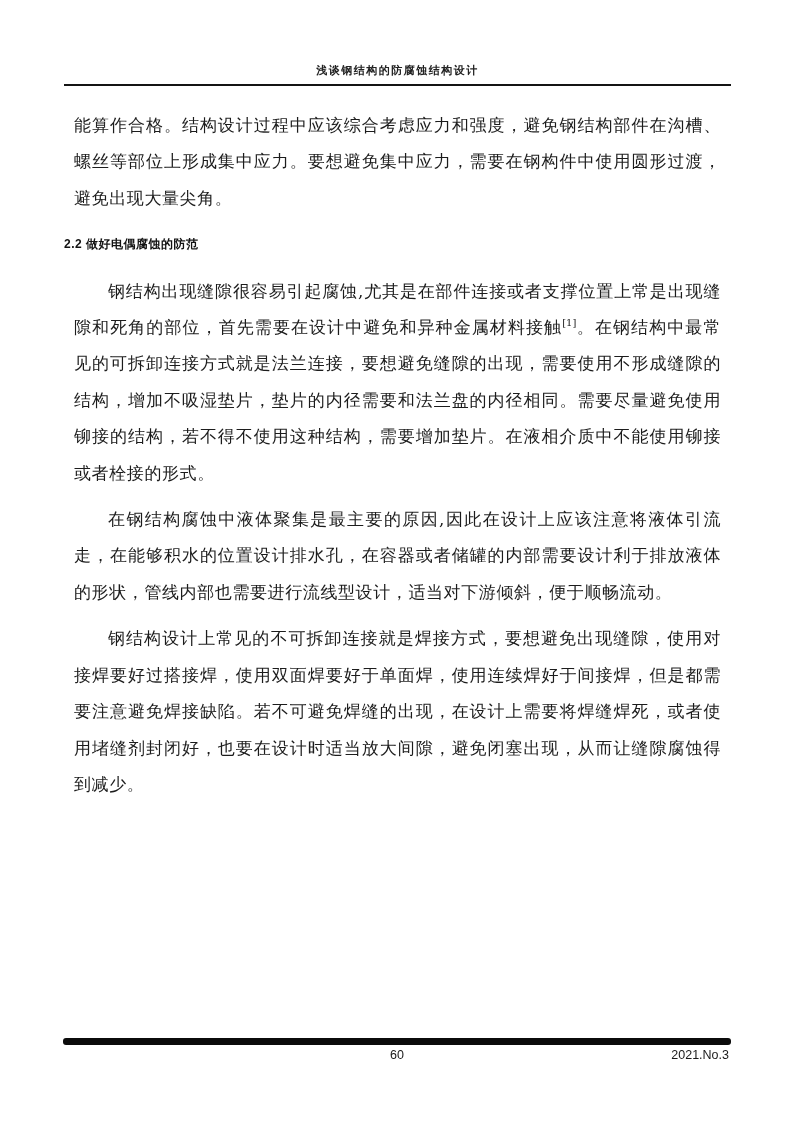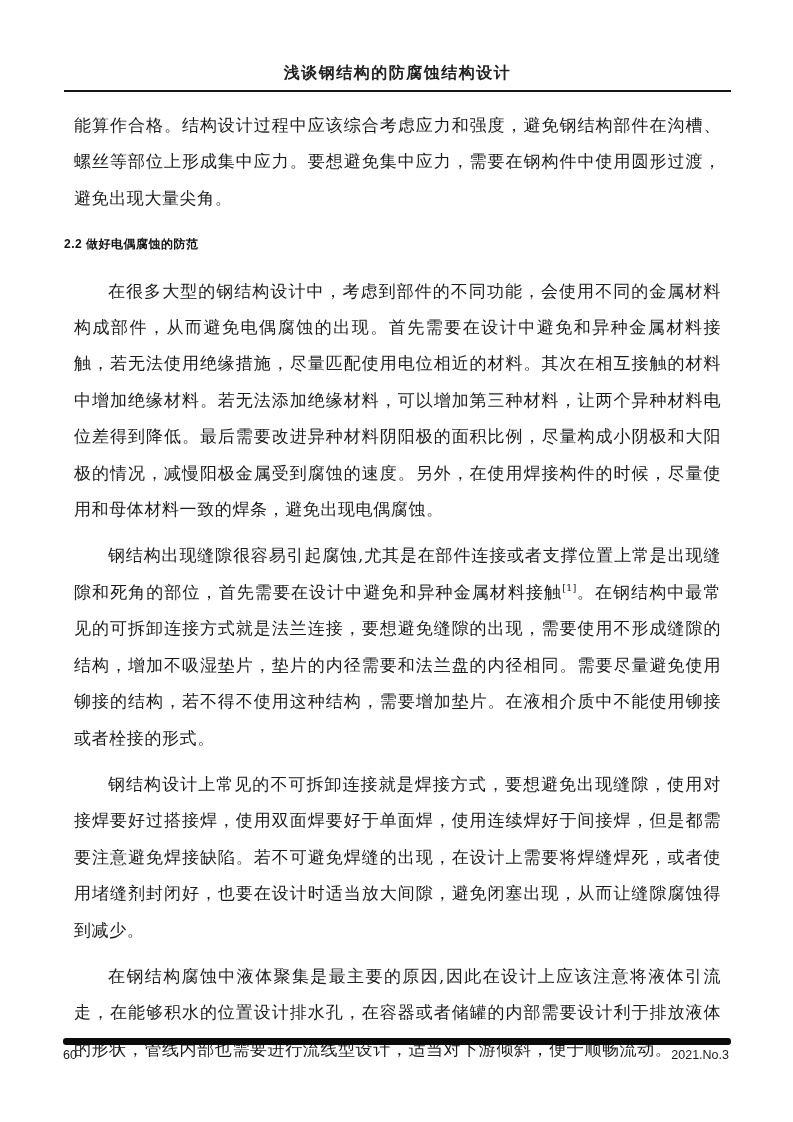--- a/index.html
+++ b/index.html
@@ -19,21 +19,21 @@
   .page-header {
     position: absolute;
     top: 63px;
     left: 64px;
     width: 667px;
     text-align: center;
     border-bottom: 2px solid #141414;
     padding-bottom: 6px;
   }
   .running-title {
-    font-size: 16px;
+    font-size: 11px;
     font-weight: bold;
     letter-spacing: 1.5px;
     color: #222222;
   }
 
   
   .page-body {
     position: absolute;
     top: 97px;
     left: 64px;
@@ -82,21 +82,21 @@
     position: relative;
     margin-top: 3px;
     height: 18px;
     font-family: "Liberation Sans", "DejaVu Sans", sans-serif;
     font-size: 12.5px;
     color: #1a1a1a;
   }
   .page-num {
     position: absolute;
     left: 0; right: 0;
-    text-align: left;
+    text-align: center;
   }
   .issue {
     position: absolute;
     right: 2px;
     top: 0;
   }
 </style>
 </head>
 <body>
 
@@ -105,28 +105,27 @@
   <header class="page-header">
     <div class="running-title">浅谈钢结构的防腐蚀结构设计</div>
   </header>
 
   <main class="page-body">
 
     <p class="para no-indent">能算作合格。结构设计过程中应该综合考虑应力和强度，避免钢结构部件在沟槽、螺丝等部位上形成集中应力。要想避免集中应力，需要在钢构件中使用圆形过渡，避免出现大量尖角。</p>
 
     <h2 class="section-heading">2.2 做好电偶腐蚀的防范</h2>
 
-    <p class="para">在很多大型的钢结构设计中，考虑到部件的不同功能，会使用不同的金属材料构成部件，从而避免电偶腐蚀的出现。首先需要在设计中避免和异种金属材料接触，若无法使用绝缘措施，尽量匹配使用电位相近的材料。其次在相互接触的材料中增加绝缘材料。若无法添加绝缘材料，可以增加第三种材料，让两个异种材料电位差得到降低。最后需要改进异种材料阴阳极的面积比例，尽量构成小阴极和大阳极的情况，减慢阳极金属受到腐蚀的速度。另外，在使用焊接构件的时候，尽量使用和母体材料一致的焊条，避免出现电偶腐蚀。</p>
 
 
     <p class="para"><span>钢结构出现缝隙很容易引起腐蚀,尤其是在部件连接或者支撑位置上常是出现缝隙和死角的部位，首先需要在设计中避免和异种金属材料接触</span><sup class="ref">[1]</sup><span>。在钢结构中最常见的可拆卸连接方式就是法兰连接，要想避免缝隙的出现，需要使用不形成缝隙的结构，增加不吸湿垫片，垫片的内径需要和法兰盘的内径相同。需要尽量避免使用铆接的结构，若不得不使用这种结构，需要增加垫片。在液相介质中不能使用铆接或者栓接的形式。</span></p>
 
+    <p class="para">在钢结构腐蚀中液体聚集是最主要的原因,因此在设计上应该注意将液体引流走，在能够积水的位置设计排水孔，在容器或者储罐的内部需要设计利于排放液体的形状，管线内部也需要进行流线型设计，适当对下游倾斜，便于顺畅流动。</p>
+
     <p class="para">钢结构设计上常见的不可拆卸连接就是焊接方式，要想避免出现缝隙，使用对接焊要好过搭接焊，使用双面焊要好于单面焊，使用连续焊好于间接焊，但是都需要注意避免焊接缺陷。若不可避免焊缝的出现，在设计上需要将焊缝焊死，或者使用堵缝剂封闭好，也要在设计时适当放大间隙，避免闭塞出现，从而让缝隙腐蚀得到减少。</p>
-
-    <p class="para">在钢结构腐蚀中液体聚集是最主要的原因,因此在设计上应该注意将液体引流走，在能够积水的位置设计排水孔，在容器或者储罐的内部需要设计利于排放液体的形状，管线内部也需要进行流线型设计，适当对下游倾斜，便于顺畅流动。</p>
 
   </main>
 
   <footer class="page-footer">
     <div class="footer-bar"></div>
     <div class="footer-row">
       <span class="page-num">60</span>
       <span class="issue">2021.No.3</span>
     </div>
   </footer>

